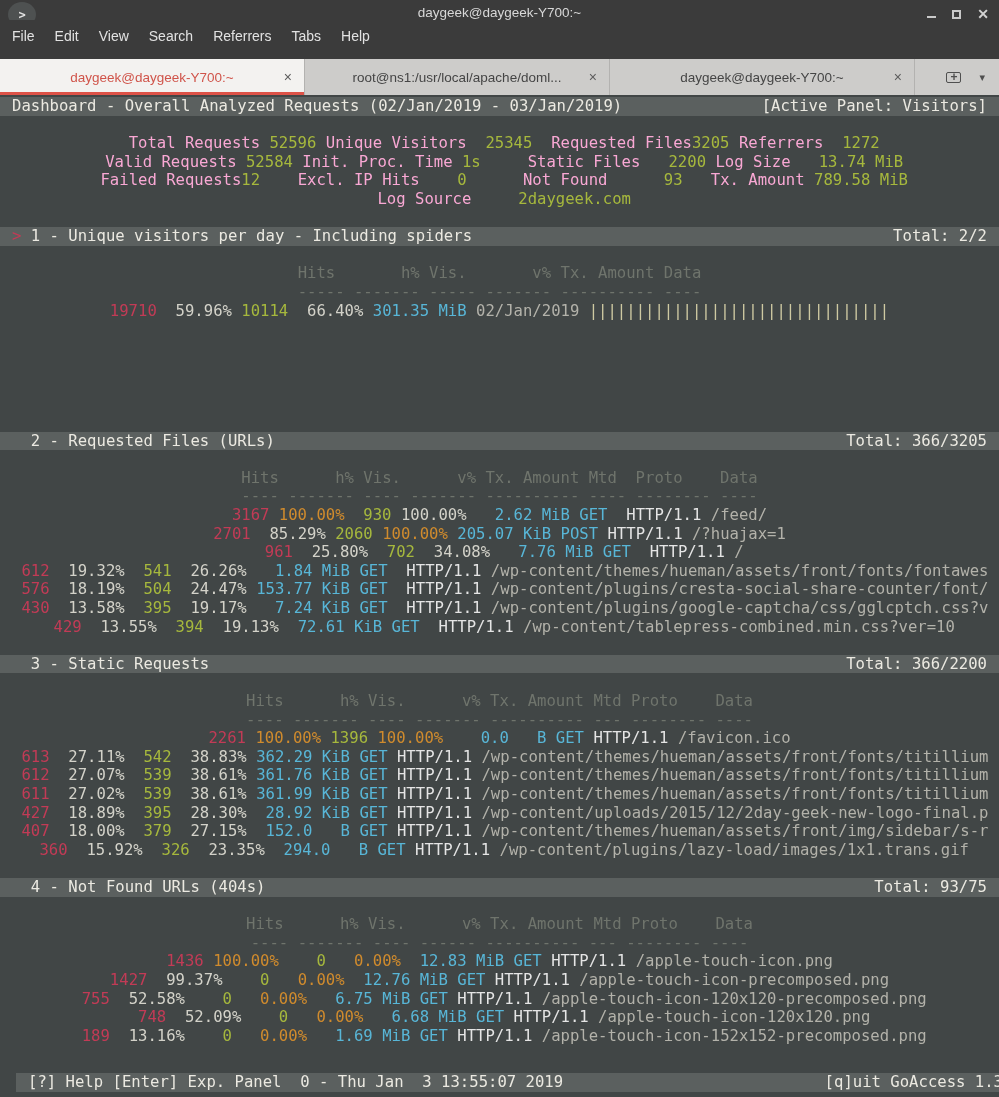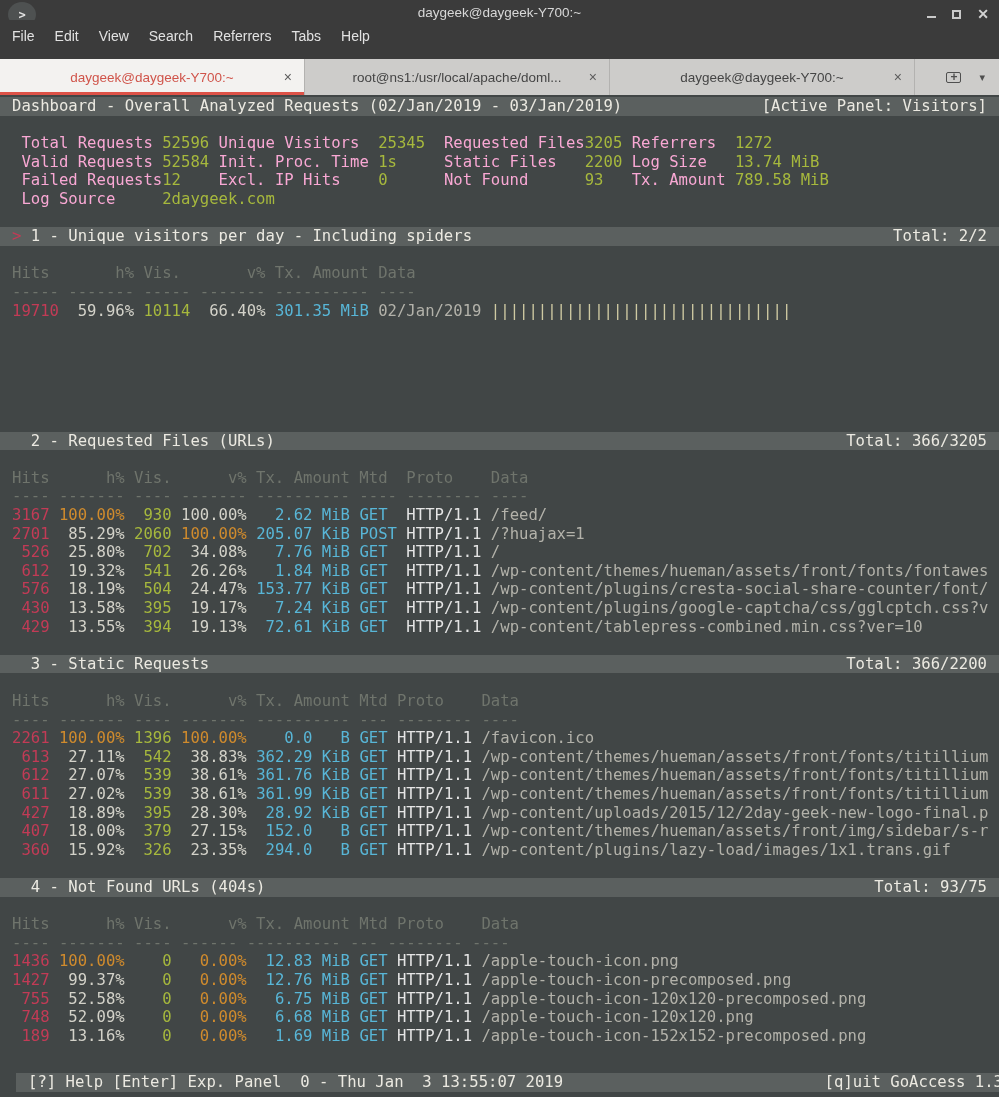--- a/index.html
+++ b/index.html
@@ -35,21 +35,21 @@
   .tab-close { position:absolute; right:12px; color:#5c5c5c; font-size:14px; }
   .tab-controls { flex:1; display:flex; align-items:center; justify-content:flex-end; gap:18px; padding-right:14px; }
   .newtab-box { width:15px; height:11px; border:1px solid #4f4f4f; border-radius:2px; color:#4f4f4f;
                 font-size:12px; line-height:9px; text-align:center; font-weight:bold; }
   .tab-caret { color:#4f4f4f; font-size:11px; }
 
   
   .term { position:absolute; top:95px; left:0; width:999px; height:1002px; background:#414646;
           font-family:"DejaVu Sans Mono", monospace; font-size:15.6px; line-height:18.6px;
           color:#c8c7bf; overflow:hidden; padding-top:2px; }
-  .tl { height:18.6px; white-space:pre; padding:0 12px; overflow:hidden; }
+  .tl { height:18.6px; white-space:pre; padding:0 12px; overflow:hidden;text-align:center; }
   .hbar { background:#5b605f; color:#ebe9e1; display:flex; justify-content:space-between; }
   .dim    { color:#6f746c; }
   .red    { color:#c23b56; }
   .orange { color:#d08b2d; }
   .green  { color:#a6b83d; }
   .cyan   { color:#58b6d7; }
   .purple { color:#e5e5e5; }
   .khaki  { color:#cec9a2; }
   .wht    { color:#d3d2c9; }
   .data-c { color:#b3b2aa; }
@@ -121,21 +121,21 @@
         <div class="tl"></div>
         <div class="tl"></div>
         <div class="tl"></div>
         <div class="tl"></div>
         <div class="tl hbar"><span><span>  </span><span>2 - Requested Files (URLs)</span></span><span>Total: 366/3205</span></div>
         <div class="tl"></div>
         <div class="tl"><span class="dim">Hits      h% Vis.      v% Tx. Amount Mtd  Proto    Data</span></div>
         <div class="tl"><span class="dim">---- ------- ---- ------- ---------- ---- -------- ----</span></div>
         <div class="tl"><span class="red">3167</span> <span class="orange">100.00%</span> <span class="green"> 930</span> <span class="wht">100.00%</span> <span class="cyan">  2.62 MiB</span> <span class="cyan">GET </span> <span class="purple">HTTP/1.1</span> <span class="data-c">/feed/</span></div>
         <div class="tl"><span class="red">2701</span> <span class="wht"> 85.29%</span> <span class="green">2060</span> <span class="orange">100.00%</span> <span class="cyan">205.07 KiB</span> <span class="cyan">POST</span> <span class="purple">HTTP/1.1</span> <span class="data-c">/?huajax=1</span></div>
-        <div class="tl"><span class="red"> 526</span> <span class="wht"> 25.80%</span> <span class="green"> 702</span> <span class="wht"> 34.08%</span> <span class="cyan">  7.76 MiB</span> <span class="cyan">GET </span> <span class="purple">HTTP/1.1</span> <span class="data-c">/</span></div>
+        <div class="tl"><span class="red"> 961</span> <span class="wht"> 25.80%</span> <span class="green"> 702</span> <span class="wht"> 34.08%</span> <span class="cyan">  7.76 MiB</span> <span class="cyan">GET </span> <span class="purple">HTTP/1.1</span> <span class="data-c">/</span></div>
         <div class="tl"><span class="red"> 612</span> <span class="wht"> 19.32%</span> <span class="green"> 541</span> <span class="wht"> 26.26%</span> <span class="cyan">  1.84 MiB</span> <span class="cyan">GET </span> <span class="purple">HTTP/1.1</span> <span class="data-c">/wp-content/themes/hueman/assets/front/fonts/fontawes</span></div>
         <div class="tl"><span class="red"> 576</span> <span class="wht"> 18.19%</span> <span class="green"> 504</span> <span class="wht"> 24.47%</span> <span class="cyan">153.77 KiB</span> <span class="cyan">GET </span> <span class="purple">HTTP/1.1</span> <span class="data-c">/wp-content/plugins/cresta-social-share-counter/font/</span></div>
         <div class="tl"><span class="red"> 430</span> <span class="wht"> 13.58%</span> <span class="green"> 395</span> <span class="wht"> 19.17%</span> <span class="cyan">  7.24 KiB</span> <span class="cyan">GET </span> <span class="purple">HTTP/1.1</span> <span class="data-c">/wp-content/plugins/google-captcha/css/gglcptch.css?v</span></div>
         <div class="tl"><span class="red"> 429</span> <span class="wht"> 13.55%</span> <span class="green"> 394</span> <span class="wht"> 19.13%</span> <span class="cyan"> 72.61 KiB</span> <span class="cyan">GET </span> <span class="purple">HTTP/1.1</span> <span class="data-c">/wp-content/tablepress-combined.min.css?ver=10</span></div>
         <div class="tl"></div>
         <div class="tl hbar"><span><span>  </span><span>3 - Static Requests</span></span><span>Total: 366/2200</span></div>
         <div class="tl"></div>
         <div class="tl"><span class="dim">Hits      h% Vis.      v% Tx. Amount Mtd Proto    Data</span></div>
         <div class="tl"><span class="dim">---- ------- ---- ------- ---------- --- -------- ----</span></div>
         <div class="tl"><span class="red">2261</span> <span class="orange">100.00%</span> <span class="green">1396</span> <span class="orange">100.00%</span> <span class="cyan">   0.0   B</span> <span class="cyan">GET</span> <span class="purple">HTTP/1.1</span> <span class="data-c">/favicon.ico</span></div>

